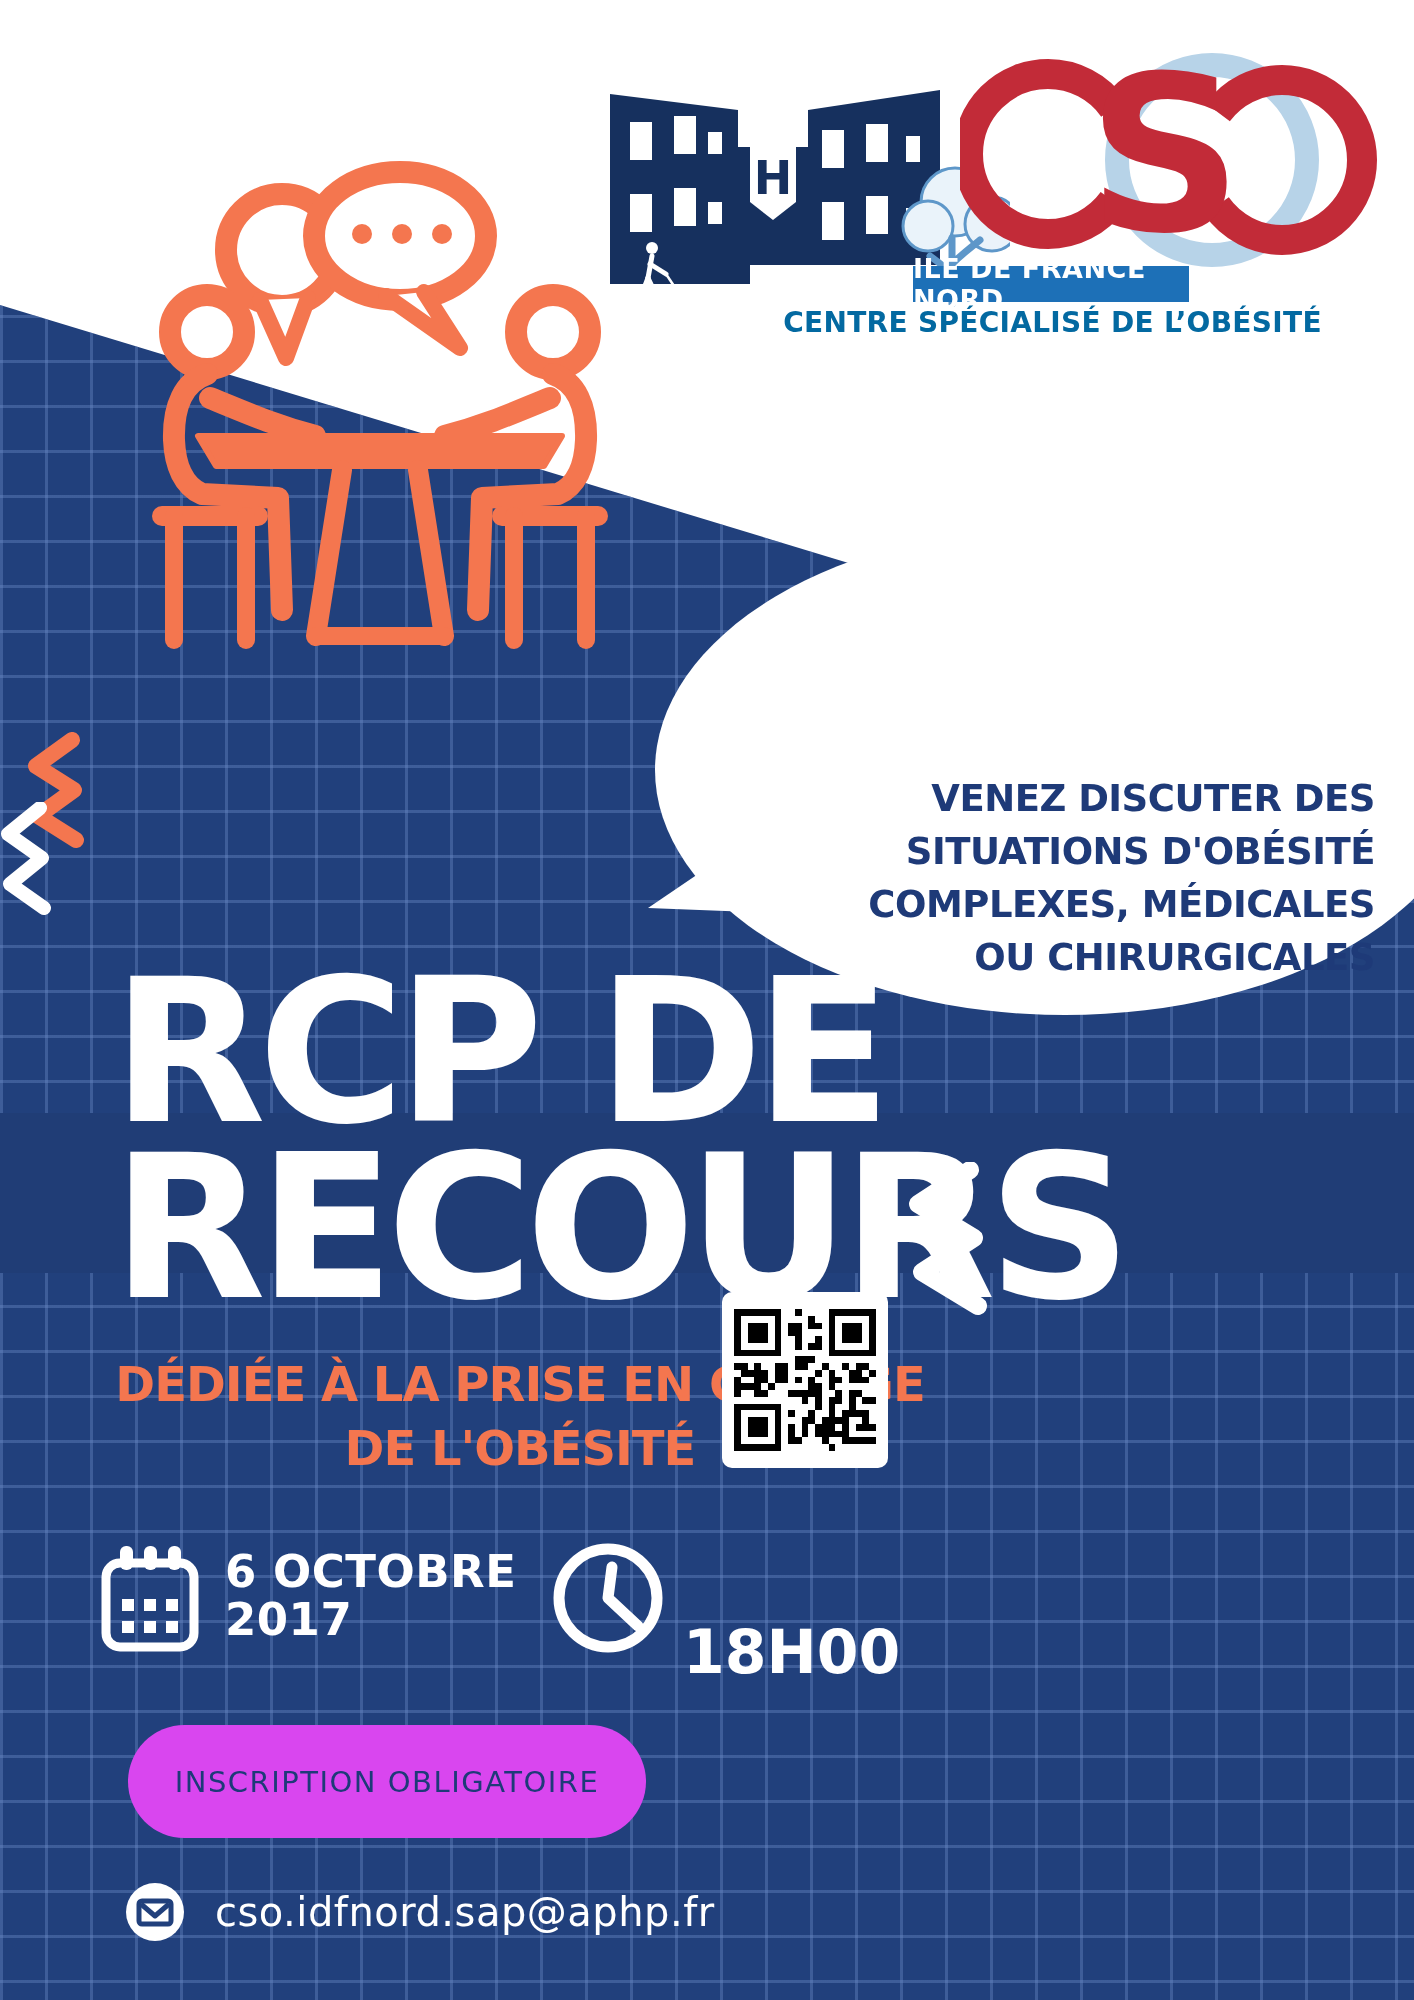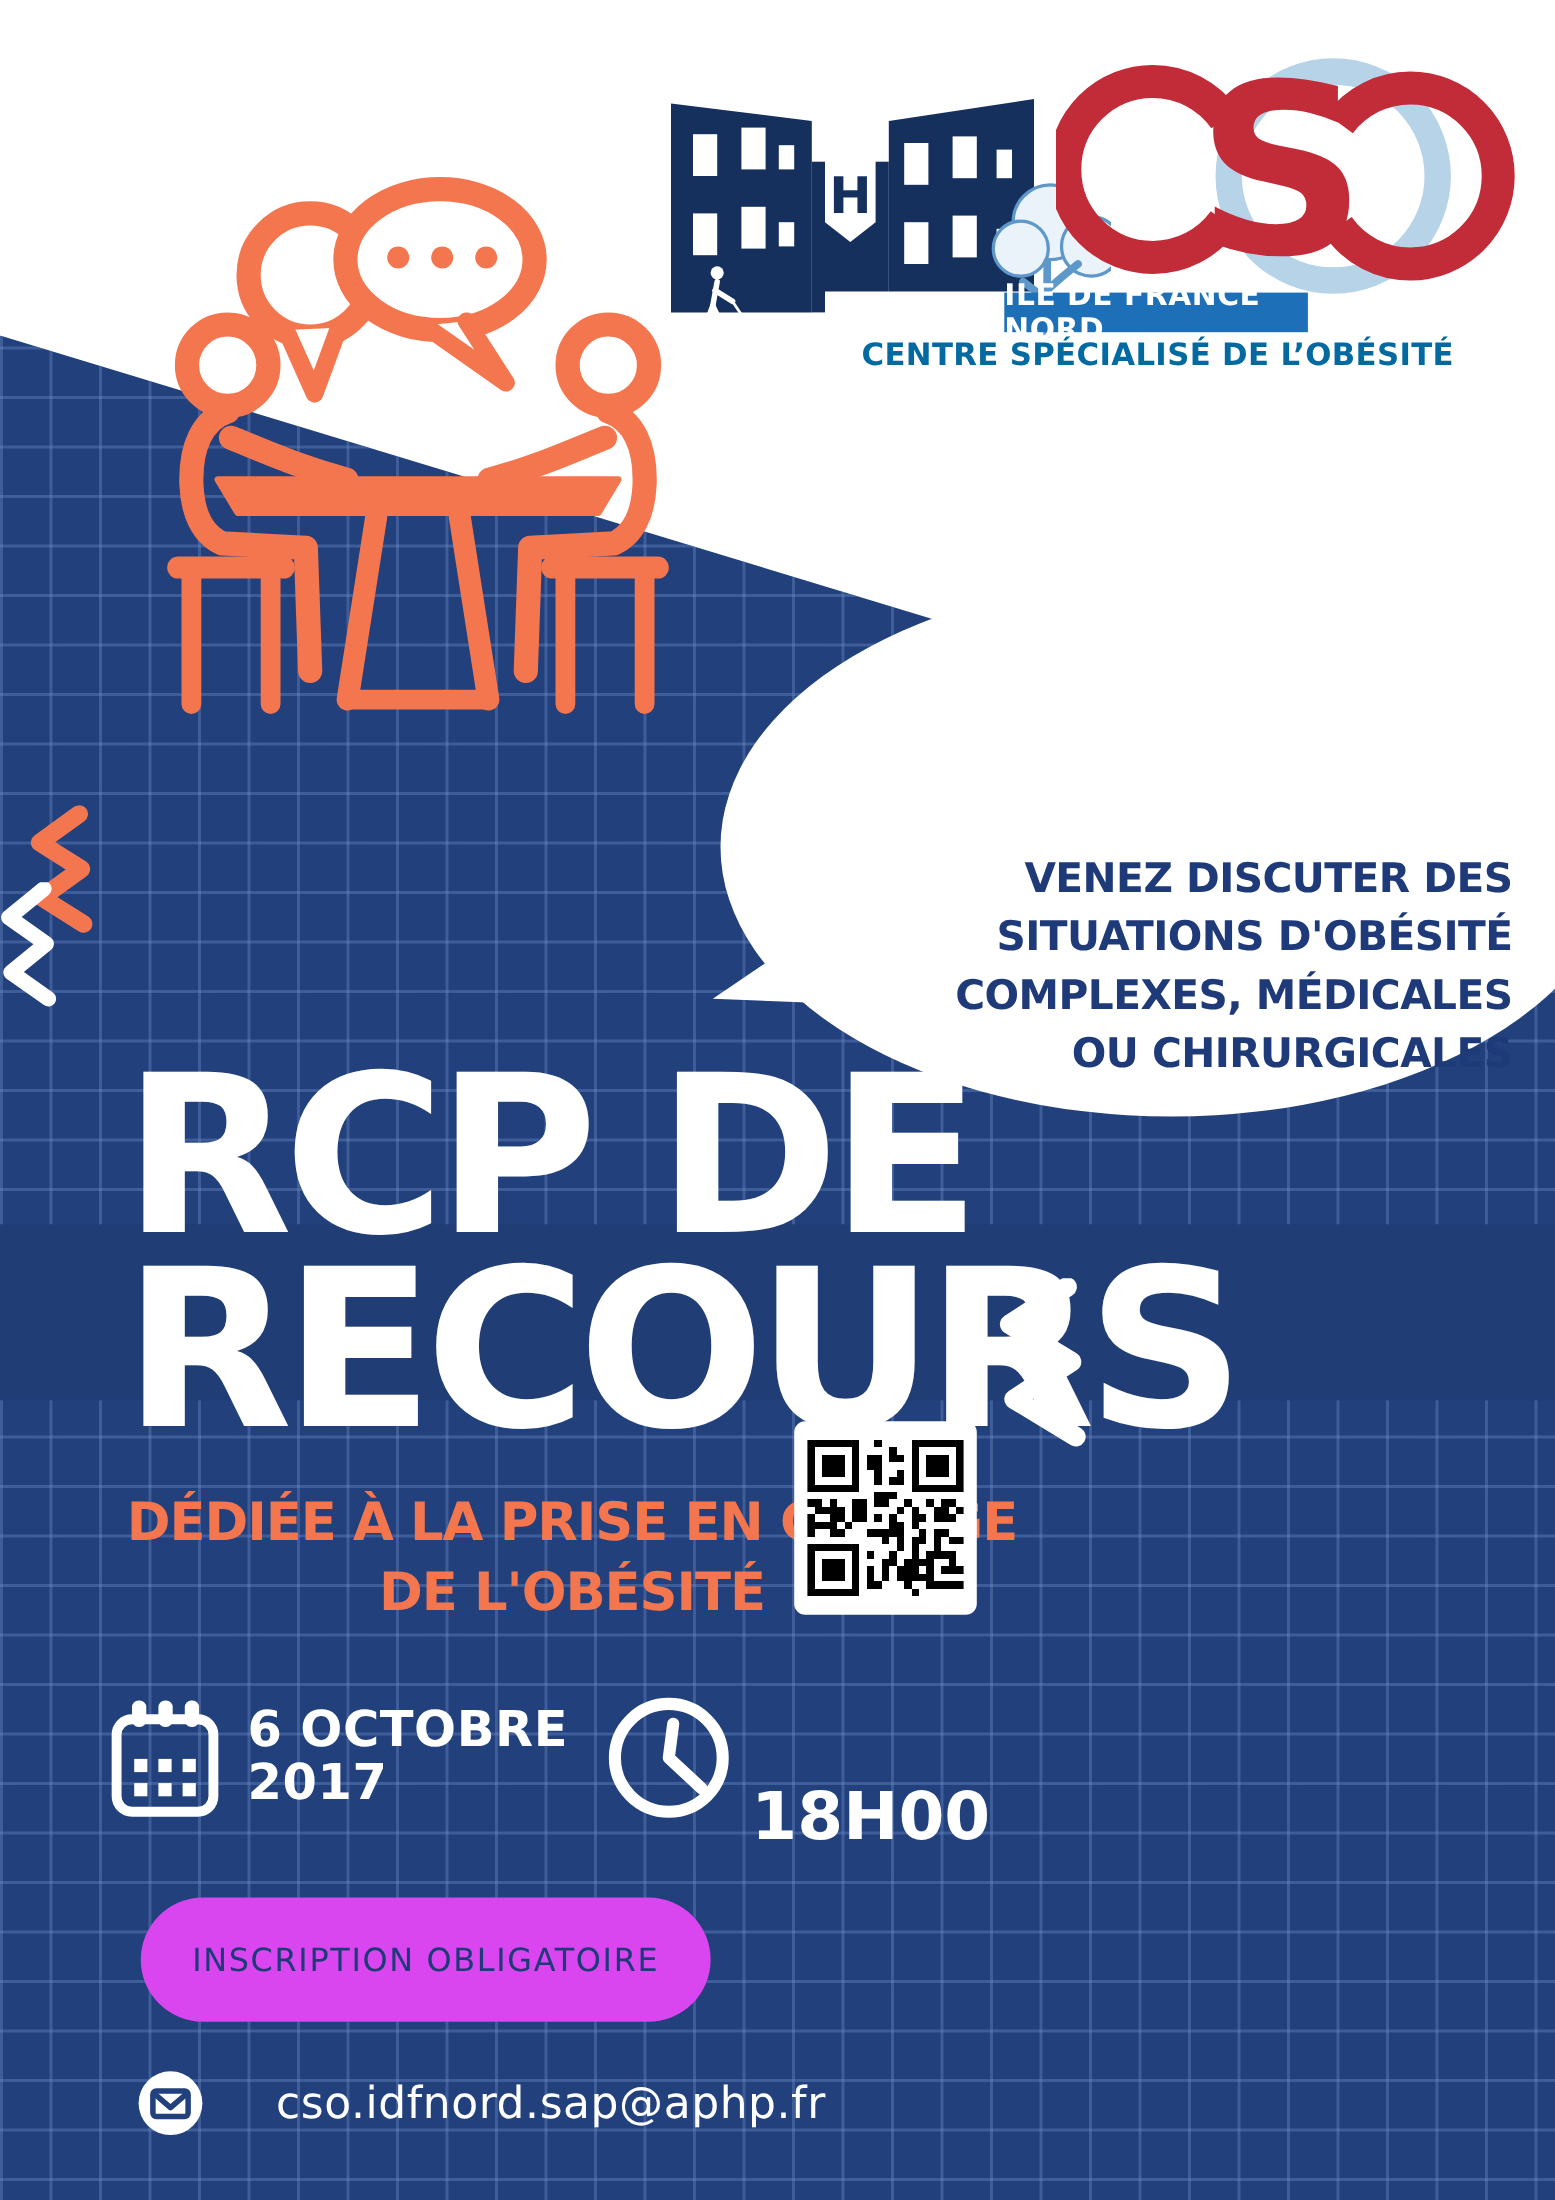--- a/index.html
+++ b/index.html
@@ -31,21 +31,21 @@
     font-size:45px;line-height:48px;letter-spacing:.5px;}
   .time-label{position:absolute;left:683px;top:1572px;color:#fff;font-weight:bold;font-size:60px;margin-top:45px;}
   
   .qr-card{position:absolute;left:722px;top:1292px;width:166px;height:176px;background:#fff;border-radius:10px;
     display:flex;align-items:center;justify-content:center;}
   
   .cta{position:absolute;left:128px;top:1725px;width:518px;height:113px;background:#d946ef;border-radius:57px;
     display:flex;align-items:center;justify-content:center;color:#1E3A78;font-weight:normal;
     font-size:29px;letter-spacing:1.5px;}
   
-  .email-row{position:absolute;left:125px;top:1882px;display:flex;align-items:center;gap:36px;}
+  .email-row{position:absolute;left:125px;top:1882px;display:flex;align-items:center;}
   .email-text{margin-left:30px;color:#fff;font-size:40px;font-weight:normal;letter-spacing:.5px;}
   
   .banner{position:absolute;left:913px;top:266px;width:276px;height:36px;background:#1D70B7;
     display:flex;align-items:center;justify-content:center;color:#fff;font-weight:bold;font-size:27px;letter-spacing:.5px;}
   .tagline{position:absolute;left:780px;top:306px;width:545px;text-align:center;color:#0369a1;
     font-weight:bold;font-size:28px;letter-spacing:.3px;white-space:nowrap;}
   .abs{position:absolute;}
 </style>
 </head>
 <body>

